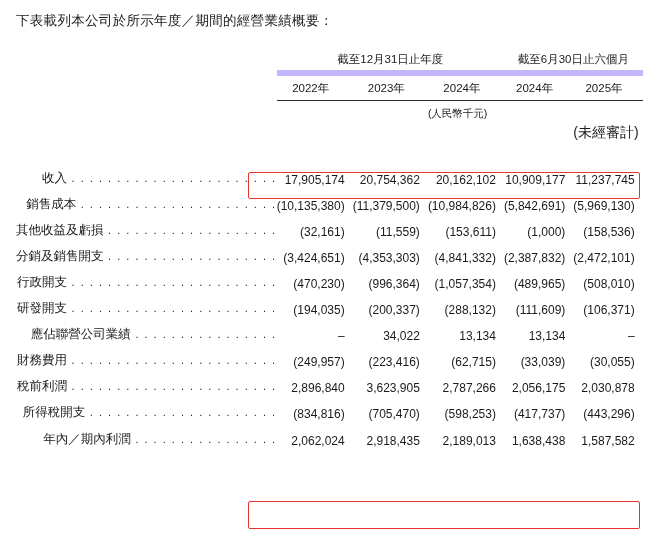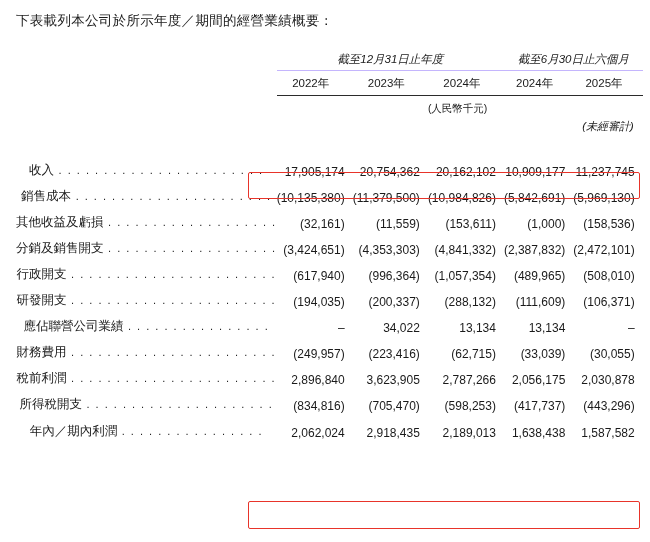--- a/index.html
+++ b/index.html
@@ -36,21 +36,21 @@
     border-collapse: collapse;
     font-size: 12px;
   }
   table.fin td, table.fin th {
     padding: 0;
     font-weight: normal;
     vertical-align: bottom;
   }
   .lbl {
     width: 248px;
-    text-align: center;
+    text-align: right;
     font-size: 12.5px;
     white-space: nowrap;
     padding-left: 6px !important;
     overflow: hidden;
   }
   .num {
     width: 82px;
     text-align: right;
     padding-right: 8px !important;
     white-space: nowrap;
@@ -60,44 +60,41 @@
     width: 14px;
   }
   
   .grp {
     text-align: center;
     font-size: 11.5px;
     padding-bottom: 3px !important;
     white-space: nowrap;
   }
   .grp-line {
-    border-bottom: 1px solid #c4b5fd;
-    font-style: italic;
+    border-bottom: 6px solid #c4b5fd;
   }
   .yr {
     text-align: center;
     font-size: 11.5px;
     padding-bottom: 4px !important;
     padding-top: 5px !important;
     white-space: nowrap;
   }
   .yr-line {
     border-bottom: 1px solid #2b2b2b;
   }
   .note {
     text-align: left;
     font-size: 10.5px;
     white-space: nowrap;
     padding-top: 6px !important;
   }
   .note-right {
-    text-align: center;
-    font-size: 11px;
-    white-space: nowrap;
-    font-style: italic;
+    font-size: 14px;
+    white-space: nowrap;
   }
   tr.data td {
     height: 26px;
   }
   tr.tall td {
     height: 27px;
   }
   .dots {
     letter-spacing: 1.5px;
     font-size: 11px;
@@ -216,21 +213,21 @@
         <td class="num">(3,424,651)</td>
         <td class="num">(4,353,303)</td>
         <td class="num">(4,841,332)</td>
         <td class="spacer-col"></td>
         <td class="num">(2,387,832)</td>
         <td class="num">(2,472,101)</td>
       </tr>
 
       <tr class="data">
         <td class="lbl"><span>行政開支</span><span class="dots"> . . . . . . . . . . . . . . . . . . . . . . .</span></td>
-        <td class="num">(617,940)</td>
+        <td class="num">(470,230)</td>
         <td class="num">(996,364)</td>
         <td class="num">(1,057,354)</td>
         <td class="spacer-col"></td>
         <td class="num">(489,965)</td>
         <td class="num">(508,010)</td>
       </tr>
 
       <tr class="data">
         <td class="lbl"><span>研發開支</span><span class="dots"> . . . . . . . . . . . . . . . . . . . . . . .</span></td>
         <td class="num">(194,035)</td>

